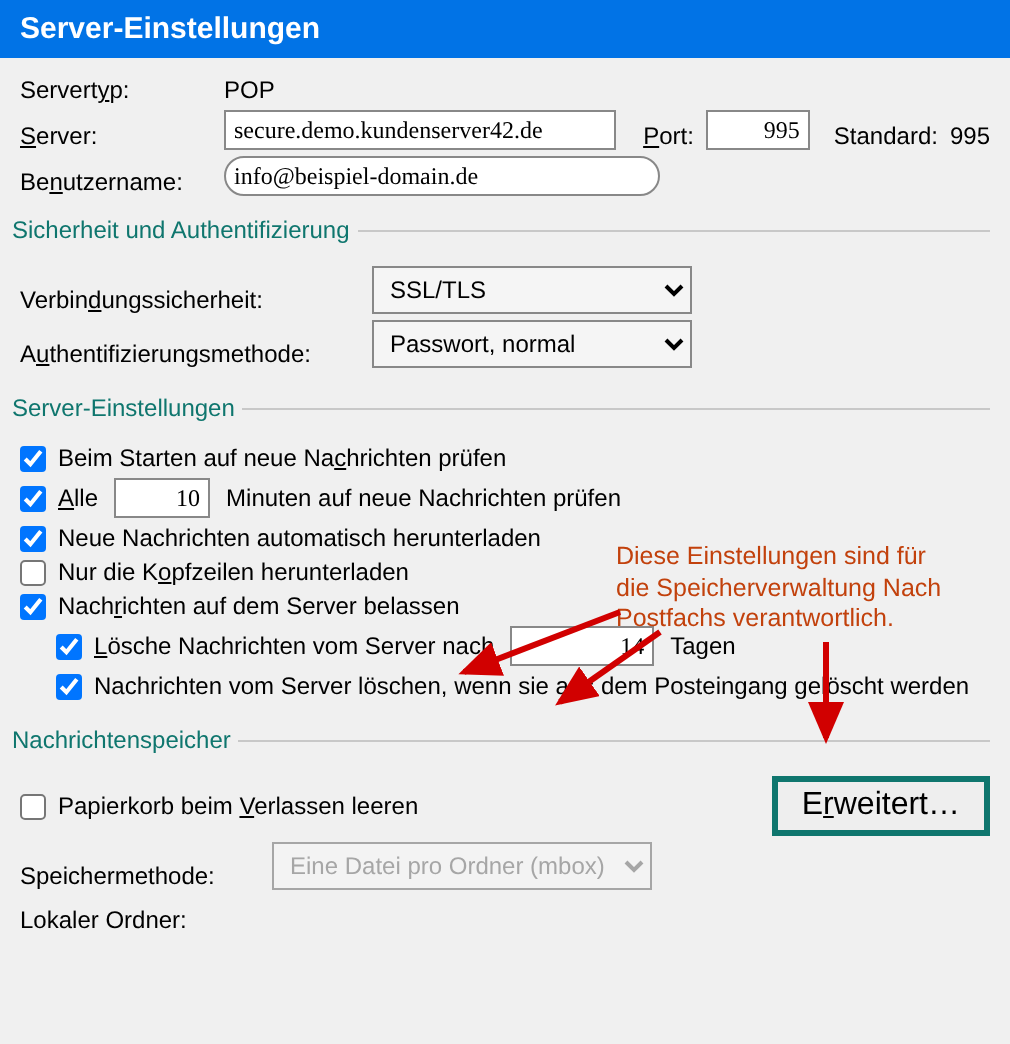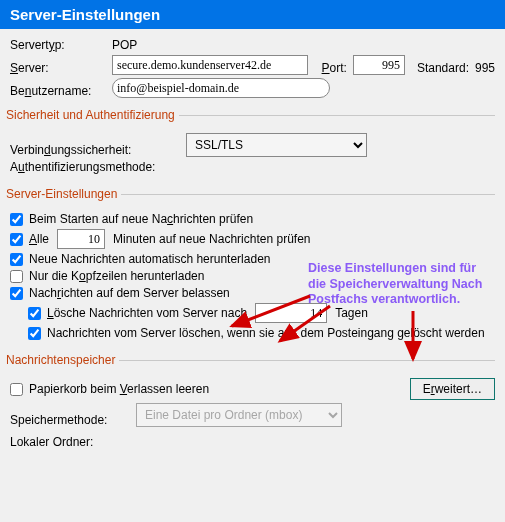--- a/index.html
+++ b/index.html
@@ -3,28 +3,28 @@
 <meta charset="utf-8">
 <style>
 html,body{margin:0;padding:0;font-family:"Segoe UI",Tahoma,sans-serif;font-size:12px;color:#000;background:#f0f0f0;width:505px;height:522px;overflow:hidden}
 .titlebar{background:#0173e6;color:#fff;font-weight:bold;font-size:15px;padding:6px 10px}
 .content{padding:6px 10px 0 10px}
 .row{display:flex;align-items:flex-end;margin:3px 0;gap:6px}
 .lbl{min-width:96px}
 .u{text-decoration:underline}
 input[type=text]{font-family:Liberation Serif, serif;font-size:12px;padding:2px 4px;border:1px solid #888;background:#fff;height:20px;box-sizing:border-box}
 .num{width:52px;padding:2px 4px;font-family:inherit;font-size:12px;border:1px solid #888;background:#fff;text-align:right;height:20px;box-sizing:border-box}
-select{font-family:inherit;font-size:12px;padding:2px 4px;border:1px solid #888;background:#f5f5f5;height:24px;width:181px}
+select{font-family:inherit;font-size:12px;padding:2px 4px;border:1px solid #888;background:#f5f5f5;height:24px;width:160px}
 fieldset{border:1px solid #c8c8c8;border-left:0;border-right:0;border-bottom:0;margin:10px 0 0 0;padding:8px 0 0 0}
-legend{padding:0 4px 0 0;color:#c2410c;margin-left:-4px}
+legend{padding:0 4px 0 0;color:#0f766e;margin-left:-4px}
 .cbrow{display:flex;align-items:center;gap:4px;margin:3px 0;position:relative}
 .indent{margin-left:18px}
 input[type=checkbox]{width:13px;height:13px;margin:0 2px 0 0}
-.annot{position:absolute;color:#8b5cf6;font-weight:bold;font-size:12.5px;line-height:1.25;text-align:left}
-button{font-family:inherit;font-size:12px;padding:3px 12px;border:1px solid #0f766e;background:#eee}
+.annot{position:absolute;color:#c2410c;font-weight:normal;font-size:12.5px;line-height:1.25;text-align:left}
+button{font-family:inherit;font-size:16px;padding:3px 12px;border:3px solid #0f766e;background:#eee}
 .svgbox{position:absolute;pointer-events:none}
 select[disabled]{color:#888}
 .spacer{flex:1}
 </style>
 </head>
 <body>
 
 <div class="titlebar"><span>Server-Einstellungen</span></div>
 
 <div class="content">
@@ -49,20 +49,21 @@
   </div>
 
   <fieldset>
     <legend>Sicherheit und Authentifizierung</legend>
     <div class="row">
       <span style="min-width:170px"><span>Verbin</span><span class="u">d</span><span>ungssicherheit:</span></span>
       <select><option>SSL/TLS</option></select>
     </div>
     <div class="row">
       <span style="min-width:170px"><span>A</span><span class="u">u</span><span>thentifizierungsmethode:</span></span>
+      <select><option>Passwort, normal</option></select>
     </div>
   </fieldset>
 
   <fieldset style="position:relative">
     <legend>Server-Einstellungen</legend>
 
     <div class="cbrow">
         <input type="checkbox" checked="" style="">
         <span><span>Beim Starten auf neue Na</span><span class="u">c</span><span>hrichten prüfen</span></span>
       </div>
@@ -135,20 +136,20 @@
   <fieldset>
     <legend>Nachrichtenspeicher</legend>
     <div class="cbrow">
       <input type="checkbox" style="">
         <span><span>Papierkorb beim </span><span class="u">V</span><span>erlassen leeren</span></span>
       <span class="spacer"></span>
       <button><span>E</span><span class="u">r</span><span>weitert…</span></button>
     </div>
     <div class="row">
       <span style="min-width:120px">Speichermethode:</span>
-      <select disabled="" style="width:206px"><option>Eine Datei pro Ordner (mbox)</option></select>
+      <select disabled="" style="width:190px"><option>Eine Datei pro Ordner (mbox)</option></select>
     </div>
     <div class="row" style="margin-top:8px">
       <span>Lokaler Ordner:</span>
     </div>
   </fieldset>
 
 </div>
 
 </body></html>

